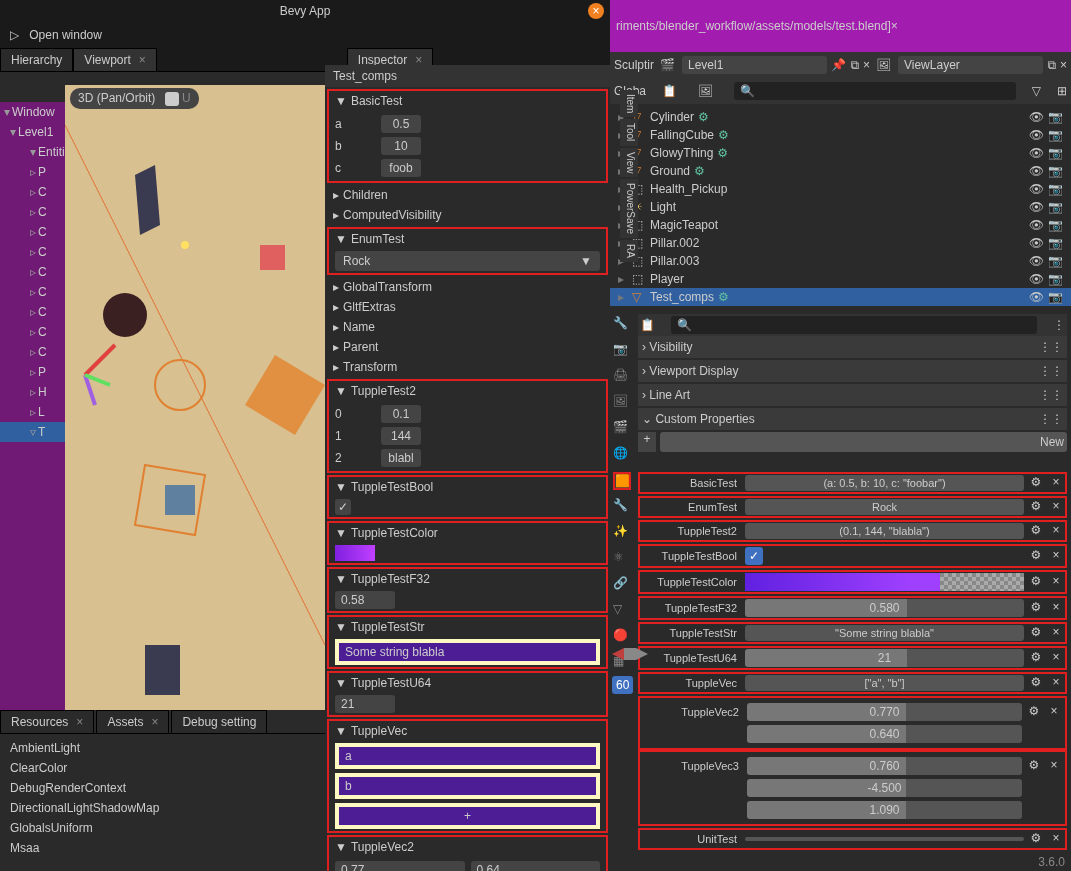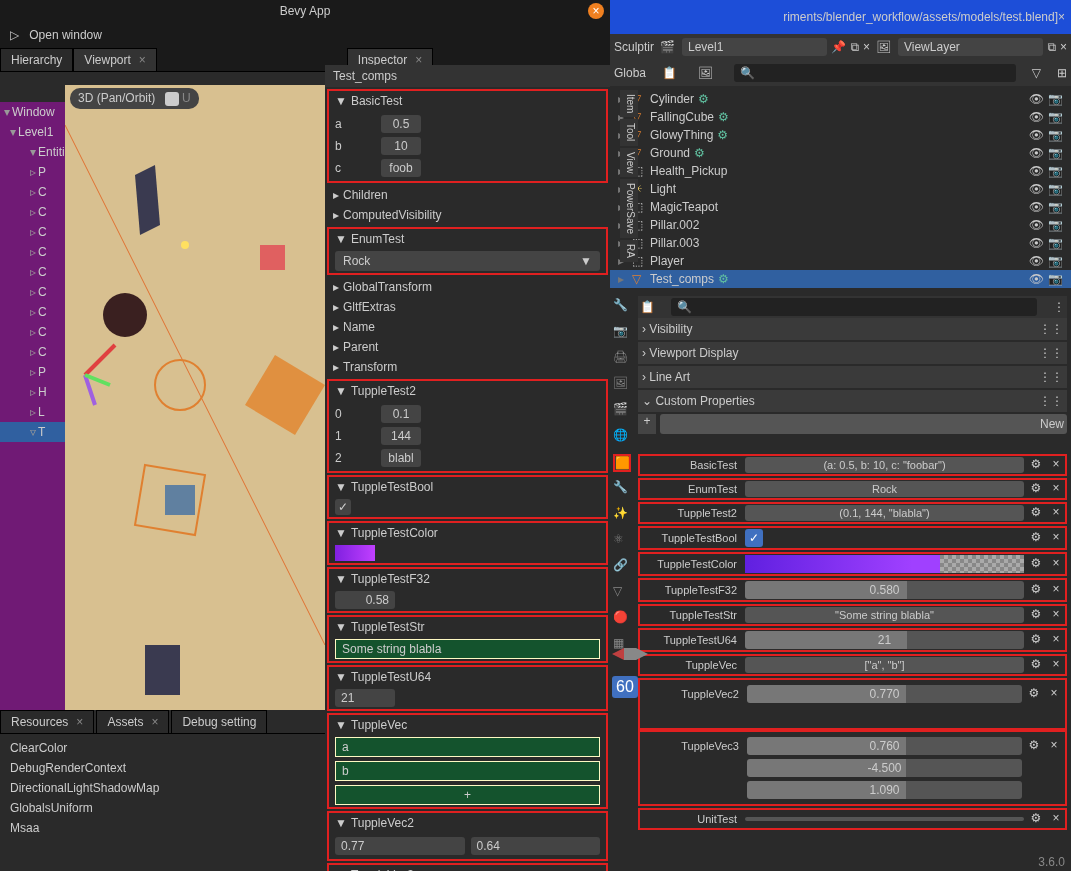--- a/index.html
+++ b/index.html
@@ -26,34 +26,34 @@
 .viewport{position:absolute;left:65px;top:85px;width:260px;height:625px;background:#d8c090}
 
 .inspector{position:absolute;left:325px;top:65px;width:285px;height:806px;background:#2a2a2a;overflow:hidden}
 .insp-hdr{padding:4px 8px;background:#333}
 .comp{border:2px solid #e02020;margin:2px}
 .comp-hdr{padding:3px 6px;background:#2a2a2a;display:flex;align-items:center;gap:4px}
 .comp-body{padding:2px 6px}
 .row{display:flex;align-items:center;gap:6px;padding:2px 0}
 .lbl{width:40px}
 .num-box{background:#444;padding:2px 6px;min-width:40px;text-align:center;border-radius:3px}
-.txt-box{background:#14532d;padding:2px 6px;flex:1;border:1px solid #fef9c3}
+.txt-box{background:#4c1d95;padding:2px 6px;flex:1;border:4px solid #fef9c3}
 .dd{background:#444;padding:3px 8px;border-radius:3px;flex:1;display:flex;justify-content:space-between}
 .simple-row{padding:3px 8px;display:flex;align-items:center;gap:4px}
 .color-swatch{width:40px;height:16px;background:linear-gradient(90deg,#8020e0,#c040ff)}
 .check{width:16px;height:16px;background:#444;border-radius:3px;text-align:center;line-height:16px}
 
 .resources{position:absolute;left:0;top:710px;width:325px;height:161px;background:#2a2a2a}
 .res-tabs{display:flex;gap:2px;border-bottom:1px solid #000}
 .res-list{padding:4px}
 .res-item{padding:3px 6px}
 
 
 .blender{position:absolute;left:610px;top:0;width:461px;height:871px;background:#2a2a2a}
-.bl-title{background:#1d4ed8;padding:10px 6px;display:flex;justify-content:flex-end}
+.bl-title{background:#a21caf;padding:19px 6px;display:flex;justify-content:flex-start}
 .bl-top{display:flex;gap:4px;padding:4px;background:#333;align-items:center}
 .bl-scene{background:#444;padding:2px 6px;border-radius:3px;flex:1}
 .bl-tool{display:flex;gap:16px;padding:4px;background:#333;align-items:center}
 .bl-search{background:#222;padding:2px 6px;border-radius:3px;flex:1}
 
 .outliner{background:#2a2a2a;padding:4px 0}
 .out-item{padding:2px 8px;display:flex;align-items:center;gap:4px}
 .out-item.sel{background:#3060a0}
 .out-tri{width:10px;color:#777}
 .out-ico{width:14px;height:14px;display:inline-block}
@@ -73,21 +73,21 @@
 .cp-ico{width:16px;height:16px;color:#ccc;text-align:center}
 .cp-color{flex:1;height:18px;background:linear-gradient(90deg,#6020e0 0%,#a040ff 60%);position:relative}
 .cp-color::after{content:'';position:absolute;right:0;top:0;width:30%;height:100%;background:repeating-conic-gradient(#aaa 0 25%,#888 0 50%) 0 0/8px 8px}
 .cp-slider{flex:1;background:linear-gradient(90deg,#777 58%,#555 58%);padding:2px 4px;text-align:center;border-radius:3px}
 .cp-check{width:18px;height:18px;background:#4070c0;border-radius:3px;text-align:center;line-height:18px;color:#fff}
 .line-group{border:2px solid #e02020;padding:2px}
 
 .vtabs{position:absolute;left:620px;top:90px;width:18px;display:flex;flex-direction:column;gap:2px}
 .vtab{writing-mode:vertical-rl;background:#333;padding:4px 2px;font-size:10px}
 .bl-bottom{position:absolute;bottom:2px;right:6px;color:#888}
-.frame-box{position:absolute;left:612px;top:676px;background:#4070c0;color:#fff;padding:2px 4px;border-radius:3px;font-size:16px}
+.frame-box{position:absolute;left:612px;top:676px;background:#4070c0;color:#fff;padding:2px 4px;border-radius:3px;font-size:12px}
 .arrows{position:absolute;left:612px;top:648px;display:flex}
 .arrows span{width:12px;height:12px;background:#888}
 
 svg{fill:currentColor}
 </style>
 </head>
 <body>
 
 <div class="bevy">
   <div class="bevy-title">
@@ -249,21 +249,21 @@
       <div class="comp-body">
           <div class="color-swatch"></div>
         </div>
     </div>
     <div class="comp">
       <div class="comp-hdr">
           <span>▼</span>
           <span>TuppleTestF32</span>
         </div>
       <div class="comp-body">
-          <div class="num-box" style="text-align:right;width:60px">0.58</div>
+          <div class="num-box" style="text-align:left;width:60px">0.58</div>
         </div>
     </div>
     <div class="comp">
       <div class="comp-hdr">
           <span>▼</span>
           <span>TuppleTestStr</span>
         </div>
       <div class="comp-body">
           <div class="txt-box">Some string blabla</div>
         </div>
@@ -310,20 +310,21 @@
 
   </div>
 
   <div class="resources">
     <div class="res-tabs">
       <div class="tab"><span>Resources</span><span class="x">×</span></div>
       <div class="tab"><span>Assets</span><span class="x">×</span></div>
       <div class="tab"><span>Debug setting</span></div>
     </div>
     <div class="res-list">
+      <div class="res-item">AmbientLight</div>
       <div class="res-item">ClearColor</div>
       <div class="res-item">DebugRenderContext</div>
       <div class="res-item">DirectionalLightShadowMap</div>
       <div class="res-item">GlobalsUniform</div>
       <div class="res-item">Msaa</div>
     </div>
   </div>
 </div>
 
 <div class="blender">
@@ -548,20 +549,21 @@
           </div>
           <div class="line-group">
             <div class="custom-prop" style="border:none">
               <span class="cp-label">TuppleVec2</span>
               <div class="cp-slider">0.770</div>
               <span class="cp-ico">⚙</span>
               <span class="cp-ico">×</span>
             </div>
             <div class="custom-prop" style="border:none">
               <span class="cp-label"></span>
+              <div class="cp-slider">0.640</div>
               <span class="cp-ico"></span>
               <span class="cp-ico"></span>
             </div>
           </div>
           <div class="line-group">
             <div class="custom-prop" style="border:none">
               <span class="cp-label">TuppleVec3</span>
               <div class="cp-slider">0.760</div>
               <span class="cp-ico">⚙</span>
               <span class="cp-ico">×</span>

